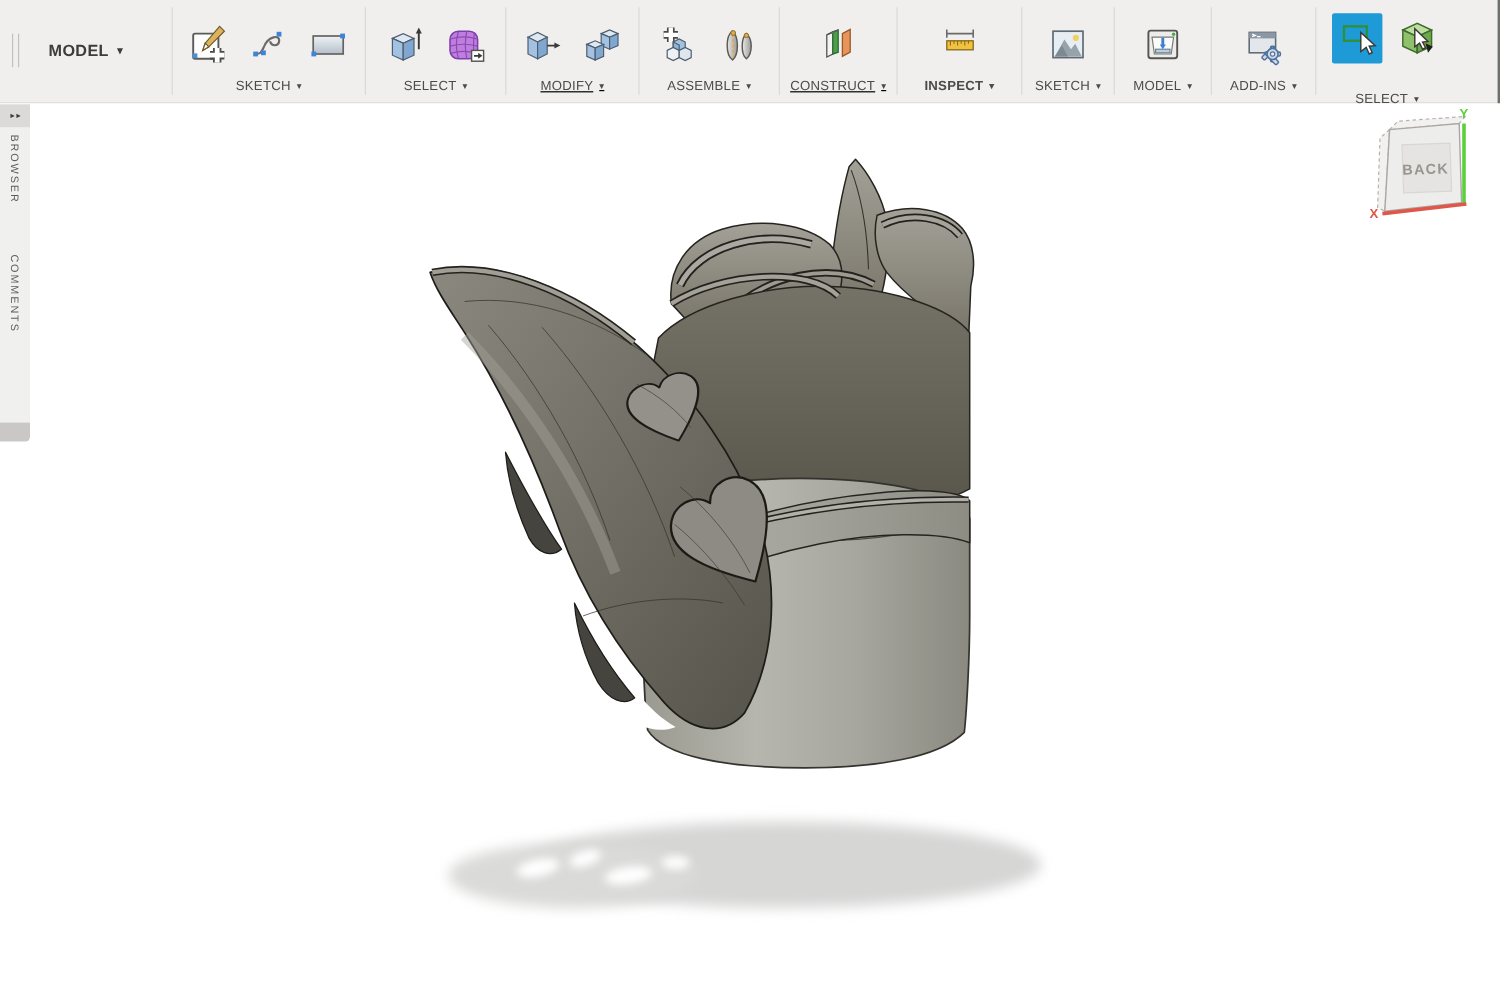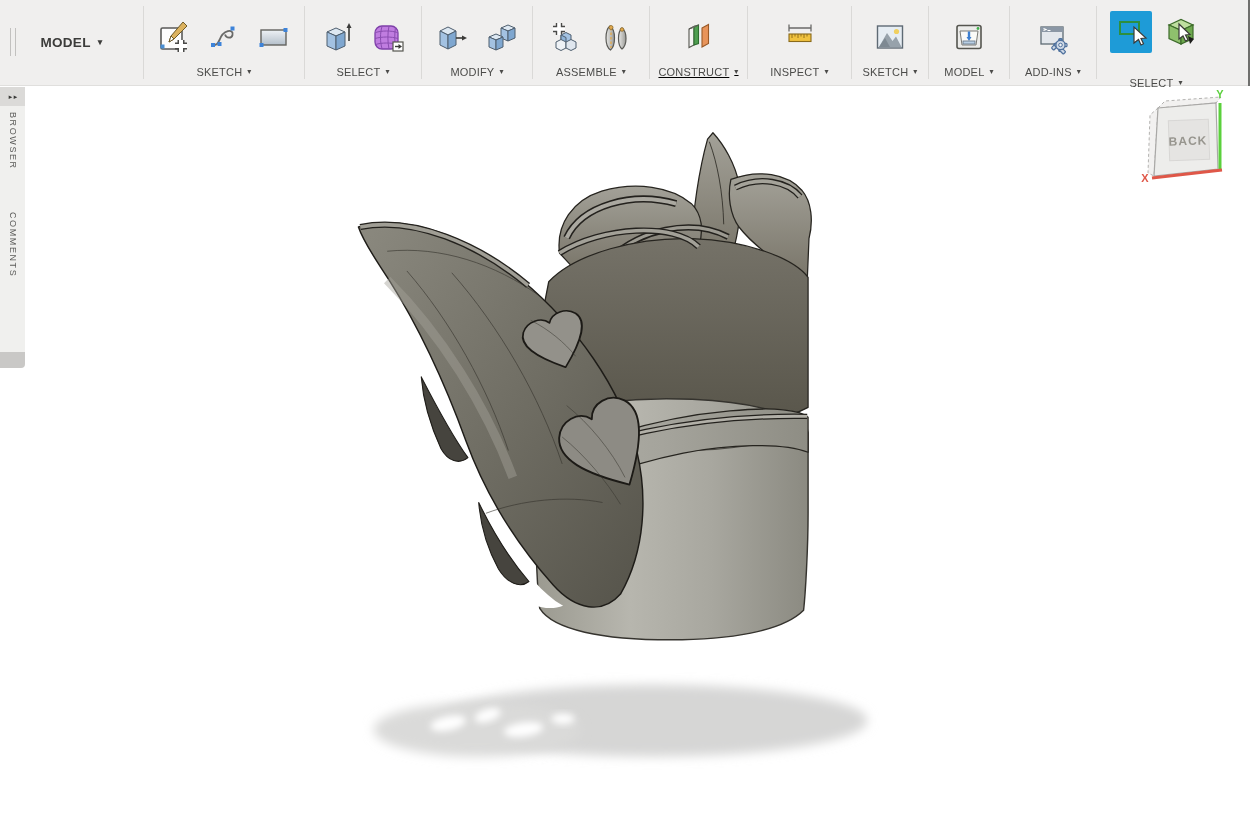--- a/index.html
+++ b/index.html
@@ -13,22 +13,22 @@
   .drag-handle { position:absolute; left:10px; top:28px; width:6px; height:28px; border-left:1.5px solid #c2c1bf; border-right:1.5px solid #c2c1bf; }
   .workspace-btn { display:flex; align-items:center; gap:7px; background:none; border:none; font-family:inherit; font-size:13.5px; font-weight:bold; color:#3c3c3a; letter-spacing:.3px; cursor:pointer; }
   .caret { font-size:9px; color:#3c3c3a; line-height:1; }
   .sep { width:1px; background:#dad9d7; margin:6px 0; flex:none; }
   .group { display:flex; flex-direction:column; align-items:center; padding-top:11px; flex:none; }
   .tools { height:52px; display:flex; align-items:center; justify-content:center; gap:8px; }
   .tool { width:42px; height:42px; display:flex; align-items:center; justify-content:center; background:transparent; border:none; cursor:pointer; border-radius:2px; }
   .tool.active { background:#1e9bd7; }
   .group-label { margin-top:3px; font-size:11px; color:#4b4b49; letter-spacing:.2px; display:flex; align-items:center; gap:5px; cursor:pointer; white-space:nowrap; }
   .group-label .caret { font-size:8px; color:#4b4b49; }
-  .g-sketch{width:160px;} .g-create{width:116px;} .g-modify{width:110px;} .g-assemble{width:116px;}
-  .g-construct{width:97px;text-decoration:underline;} .g-inspect{width:103px;} .g-insert{width:76px;} .g-make{width:80px;}
+  .g-sketch{width:160px;} .g-create{width:116px;} .g-modify{width:110px;text-decoration:underline;} .g-assemble{width:116px;}
+  .g-construct{width:97px;text-decoration:underline;} .g-inspect{width:103px;font-weight:bold;} .g-insert{width:76px;} .g-make{width:80px;}
   .g-addins{width:86px;text-align:right;} .g-select{width:118px;gap:21px;}
 
   
   .canvas { position:absolute; top:87px; left:0; width:1250px; height:744px; background:#ffffff; }
   .model-svg { position:absolute; left:0; top:0; }
 
   
   .left-rail { position:absolute; left:0; top:87px; width:25px; height:265px; background:#f0f0ee; }
   .rail-tab { width:25px; height:19px; background:#dbdad8; display:flex; align-items:center; justify-content:center; font-size:6px; color:#3a3a38; letter-spacing:-1px; cursor:pointer; }
   .vlabel { writing-mode:vertical-rl; font-size:9px; color:#5c5c5a; letter-spacing:1.6px; display:block; margin:0 auto; }

